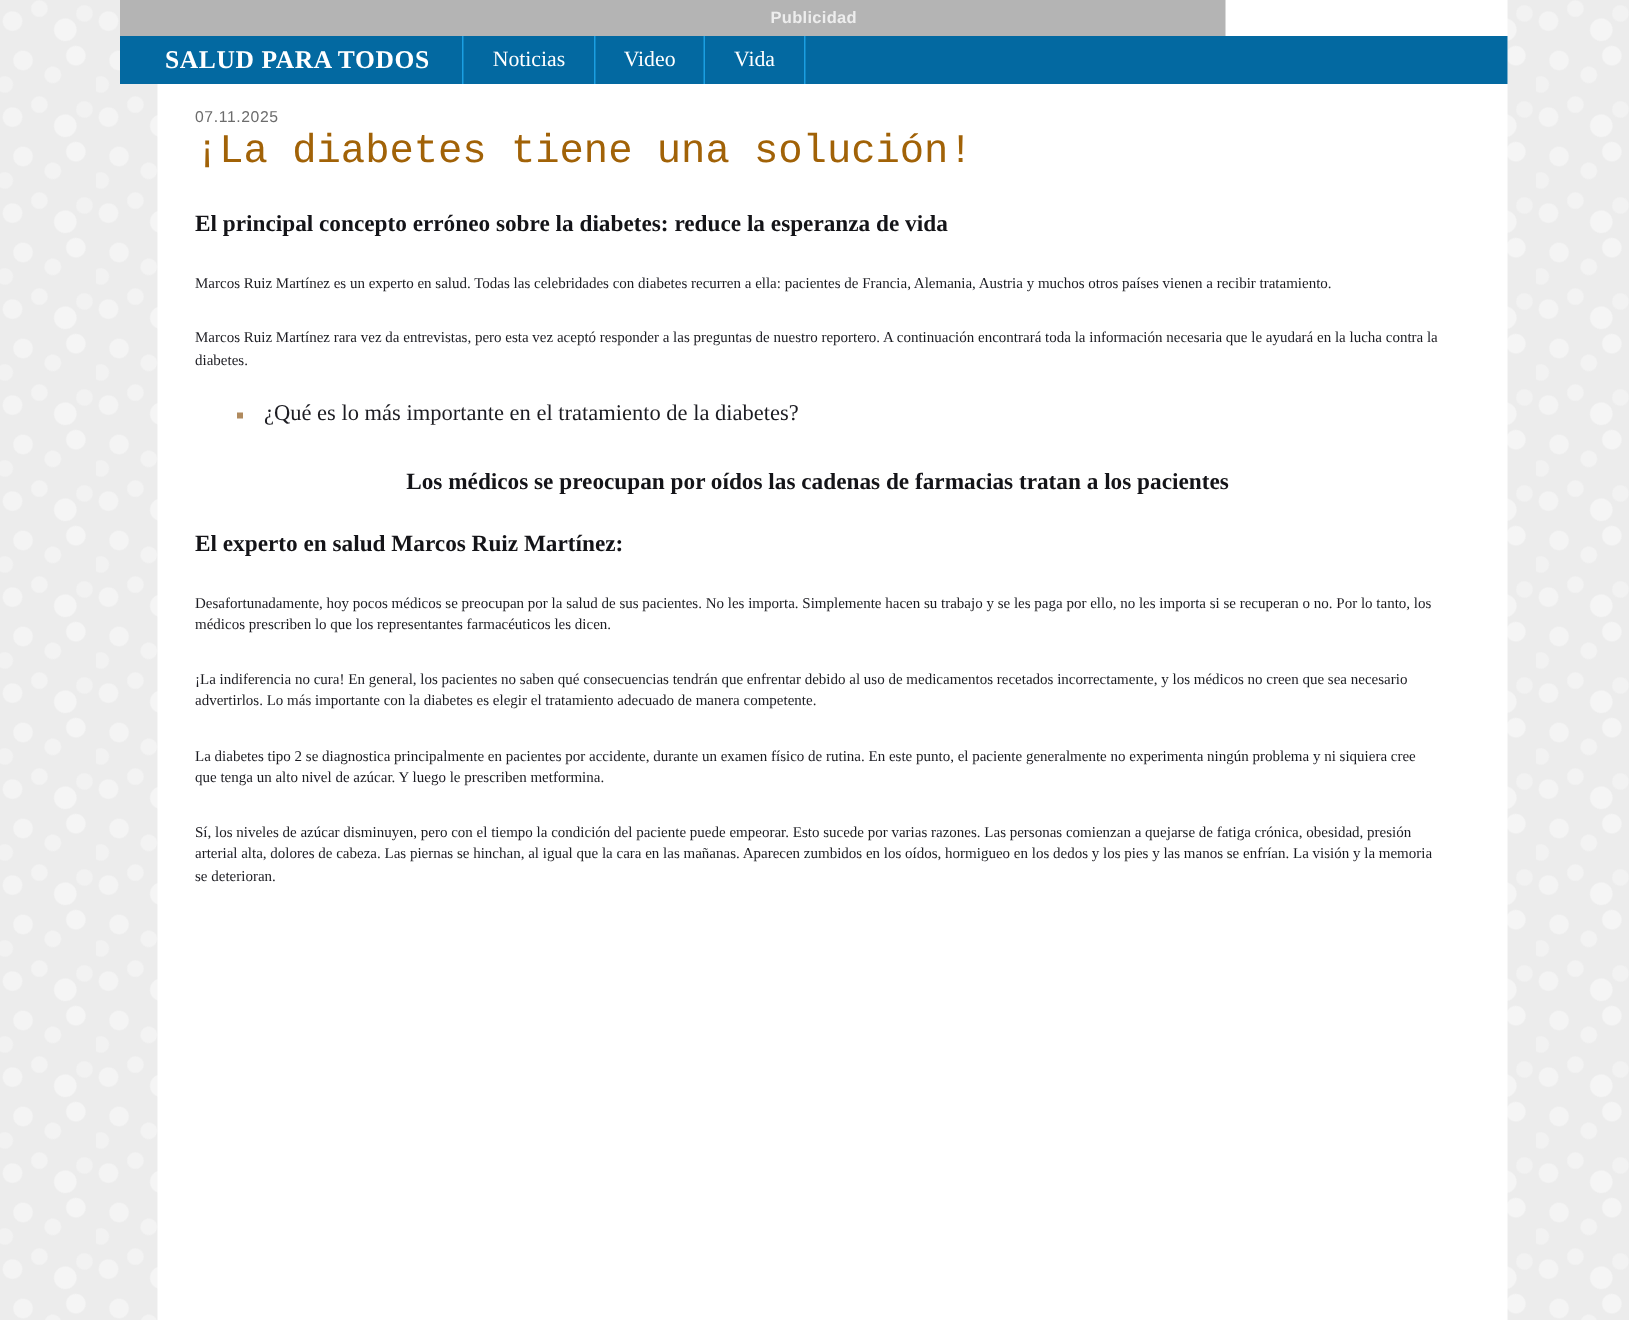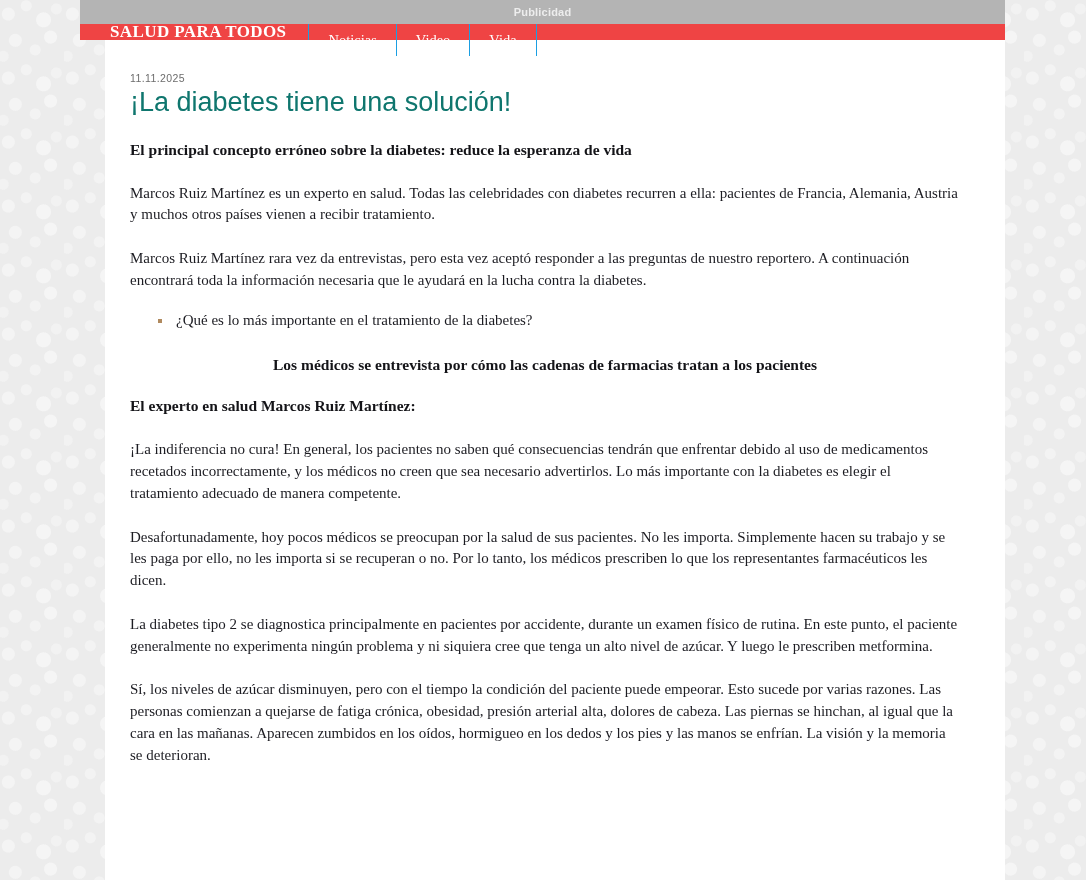--- a/index.html
+++ b/index.html
@@ -38,21 +38,21 @@
     width: 900px;
     min-height: 880px;
     background: #ffffff;
   }
 
   
   .ad-strip {
     position: absolute;
     left: 80px;
     top: 0;
-    width: 925px;
+    width: 737px;
     height: 24px;
     background: #b4b4b4;
   }
   .ad-strip-label {
     position: absolute;
     left: 0;
     top: 0;
     width: 925px;
     height: 24px;
     line-height: 24px;
@@ -63,22 +63,22 @@
     font-weight: bold;
     letter-spacing: 0.2px;
   }
 
   
   .navbar {
     position: absolute;
     left: 80px;
     top: 24px;
     width: 925px;
-    height: 16px;
-    background: #ef4444;
+    height: 32px;
+    background: #0369a1;
     display: flex;
     align-items: stretch;
   }
   .brand {
     display: flex;
     align-items: center;
     padding: 0 22px 0 30px;
     color: #ffffff;
     font-family: "Liberation Serif", "DejaVu Serif", serif;
     font-size: 17px;
@@ -115,45 +115,45 @@
   .article-date {
     color: #6c6c6c;
     font-family: "Liberation Sans", "DejaVu Sans", sans-serif;
     font-size: 10.5px;
     letter-spacing: 0.4px;
     margin: 0 0 2px 0;
   }
 
   .article-title {
     margin: 0 0 4px 0;
-    font-family: Liberation Sans, sans-serif;
+    font-family: Liberation Mono, monospace;
     font-size: 27px;
     font-weight: normal;
-    color: #0f766e;
+    color: #a16207;
     line-height: 1.25;
   }
 
   .subhead {
     margin: 20px 0 0 0;
     font-family: "Liberation Serif", "DejaVu Serif", serif;
     font-size: 15.5px;
     font-weight: bold;
     color: #141418;
     line-height: 1.35;
   }
 
   .subhead.centered {
     text-align: center;
     margin-top: 24px;
   }
 
   p.body-text {
     margin: 22px 0 0 0;
     font-family: "Liberation Serif", "DejaVu Serif", serif;
-    font-size: 15px;
+    font-size: 10px;
     line-height: 1.45;
     color: #1c1c22;
     text-align: left;
   }
 
   ul.topic-list {
     margin: 18px 0 0 0;
     padding: 0 0 0 28px;
     list-style: none;
   }
@@ -190,42 +190,42 @@
   <div class="navbar">
     <div class="brand">SALUD PARA TODOS</div>
     <div class="nav-item">Noticias</div>
     <div class="nav-item">Video</div>
     <div class="nav-item">Vida</div>
   </div>
 
   <div class="article">
     <div class="article-inner">
 
-      <div class="article-date">11.11.2025</div>
+      <div class="article-date">07.11.2025</div>
 
       <h1 class="article-title">¡La diabetes tiene una solución!</h1>
 
       <div class="subhead">El principal concepto erróneo sobre la diabetes: reduce la esperanza de vida</div>
 
       <p class="body-text">Marcos Ruiz Martínez es un experto en salud. Todas las celebridades con diabetes recurren a ella: pacientes de Francia, Alemania, Austria y muchos otros países vienen a recibir tratamiento.</p>
 
       <p class="body-text">Marcos Ruiz Martínez rara vez da entrevistas, pero esta vez aceptó responder a las preguntas de nuestro reportero. A continuación encontrará toda la información necesaria que le ayudará en la lucha contra la diabetes.</p>
 
 
       <ul class="topic-list">
         <li>¿Qué es lo más importante en el tratamiento de la diabetes?</li>
       </ul>
 
-      <div class="subhead centered">Los médicos se entrevista por cómo las cadenas de farmacias tratan a los pacientes</div>
+      <div class="subhead centered">Los médicos se preocupan por oídos las cadenas de farmacias tratan a los pacientes</div>
 
       <div class="subhead">El experto en salud Marcos Ruiz Martínez:</div>
 
+      <p class="body-text">Desafortunadamente, hoy pocos médicos se preocupan por la salud de sus pacientes. No les importa. Simplemente hacen su trabajo y se les paga por ello, no les importa si se recuperan o no. Por lo tanto, los médicos prescriben lo que los representantes farmacéuticos les dicen.</p>
+
       <p class="body-text">¡La indiferencia no cura! En general, los pacientes no saben qué consecuencias tendrán que enfrentar debido al uso de medicamentos recetados incorrectamente, y los médicos no creen que sea necesario advertirlos. Lo más importante con la diabetes es elegir el tratamiento adecuado de manera competente.</p>
-
-      <p class="body-text">Desafortunadamente, hoy pocos médicos se preocupan por la salud de sus pacientes. No les importa. Simplemente hacen su trabajo y se les paga por ello, no les importa si se recuperan o no. Por lo tanto, los médicos prescriben lo que los representantes farmacéuticos les dicen.</p>
 
       <p class="body-text">La diabetes tipo 2 se diagnostica principalmente en pacientes por accidente, durante un examen físico de rutina. En este punto, el paciente generalmente no experimenta ningún problema y ni siquiera cree que tenga un alto nivel de azúcar. Y luego le prescriben metformina.</p>
 
       <p class="body-text">Sí, los niveles de azúcar disminuyen, pero con el tiempo la condición del paciente puede empeorar. Esto sucede por varias razones. Las personas comienzan a quejarse de fatiga crónica, obesidad, presión arterial alta, dolores de cabeza. Las piernas se hinchan, al igual que la cara en las mañanas. Aparecen zumbidos en los oídos, hormigueo en los dedos y los pies y las manos se enfrían. La visión y la memoria se deterioran.</p>
 
     </div>
   </div>
 
 </div>
 

